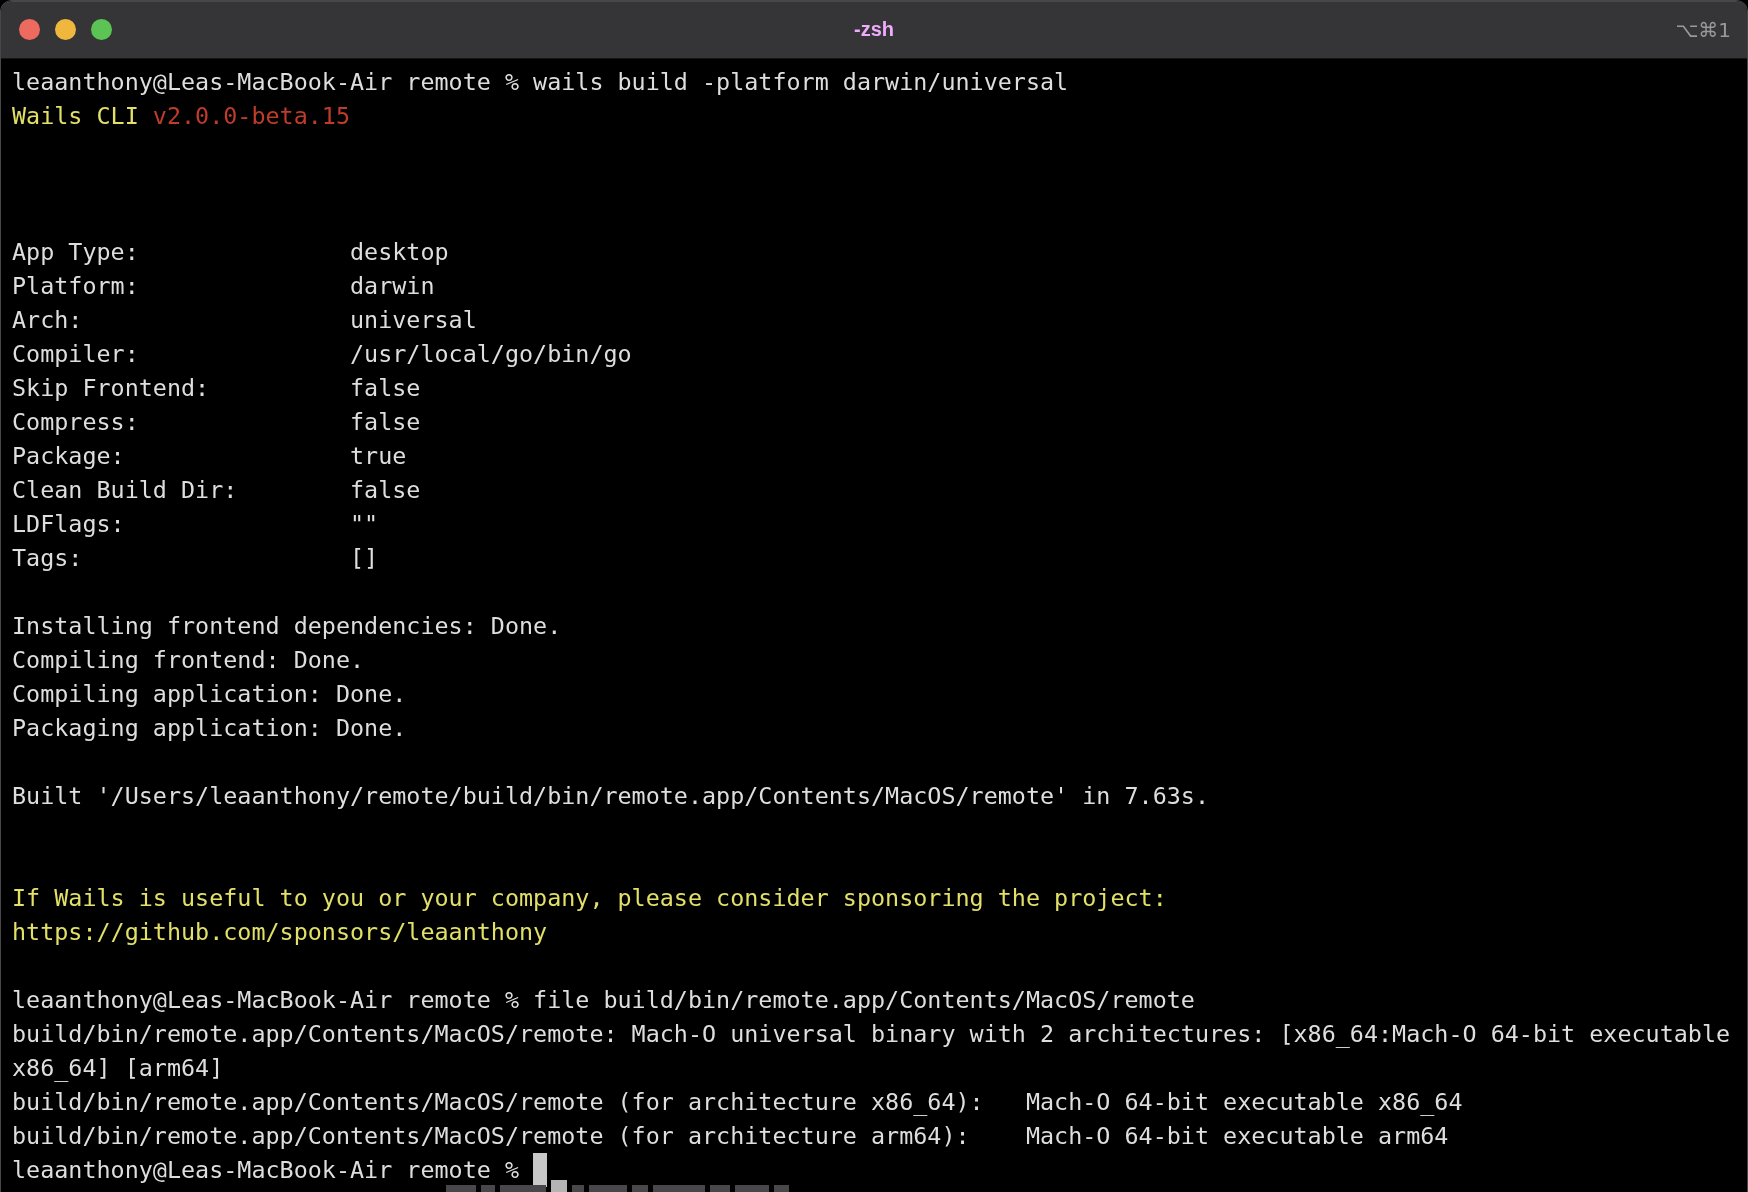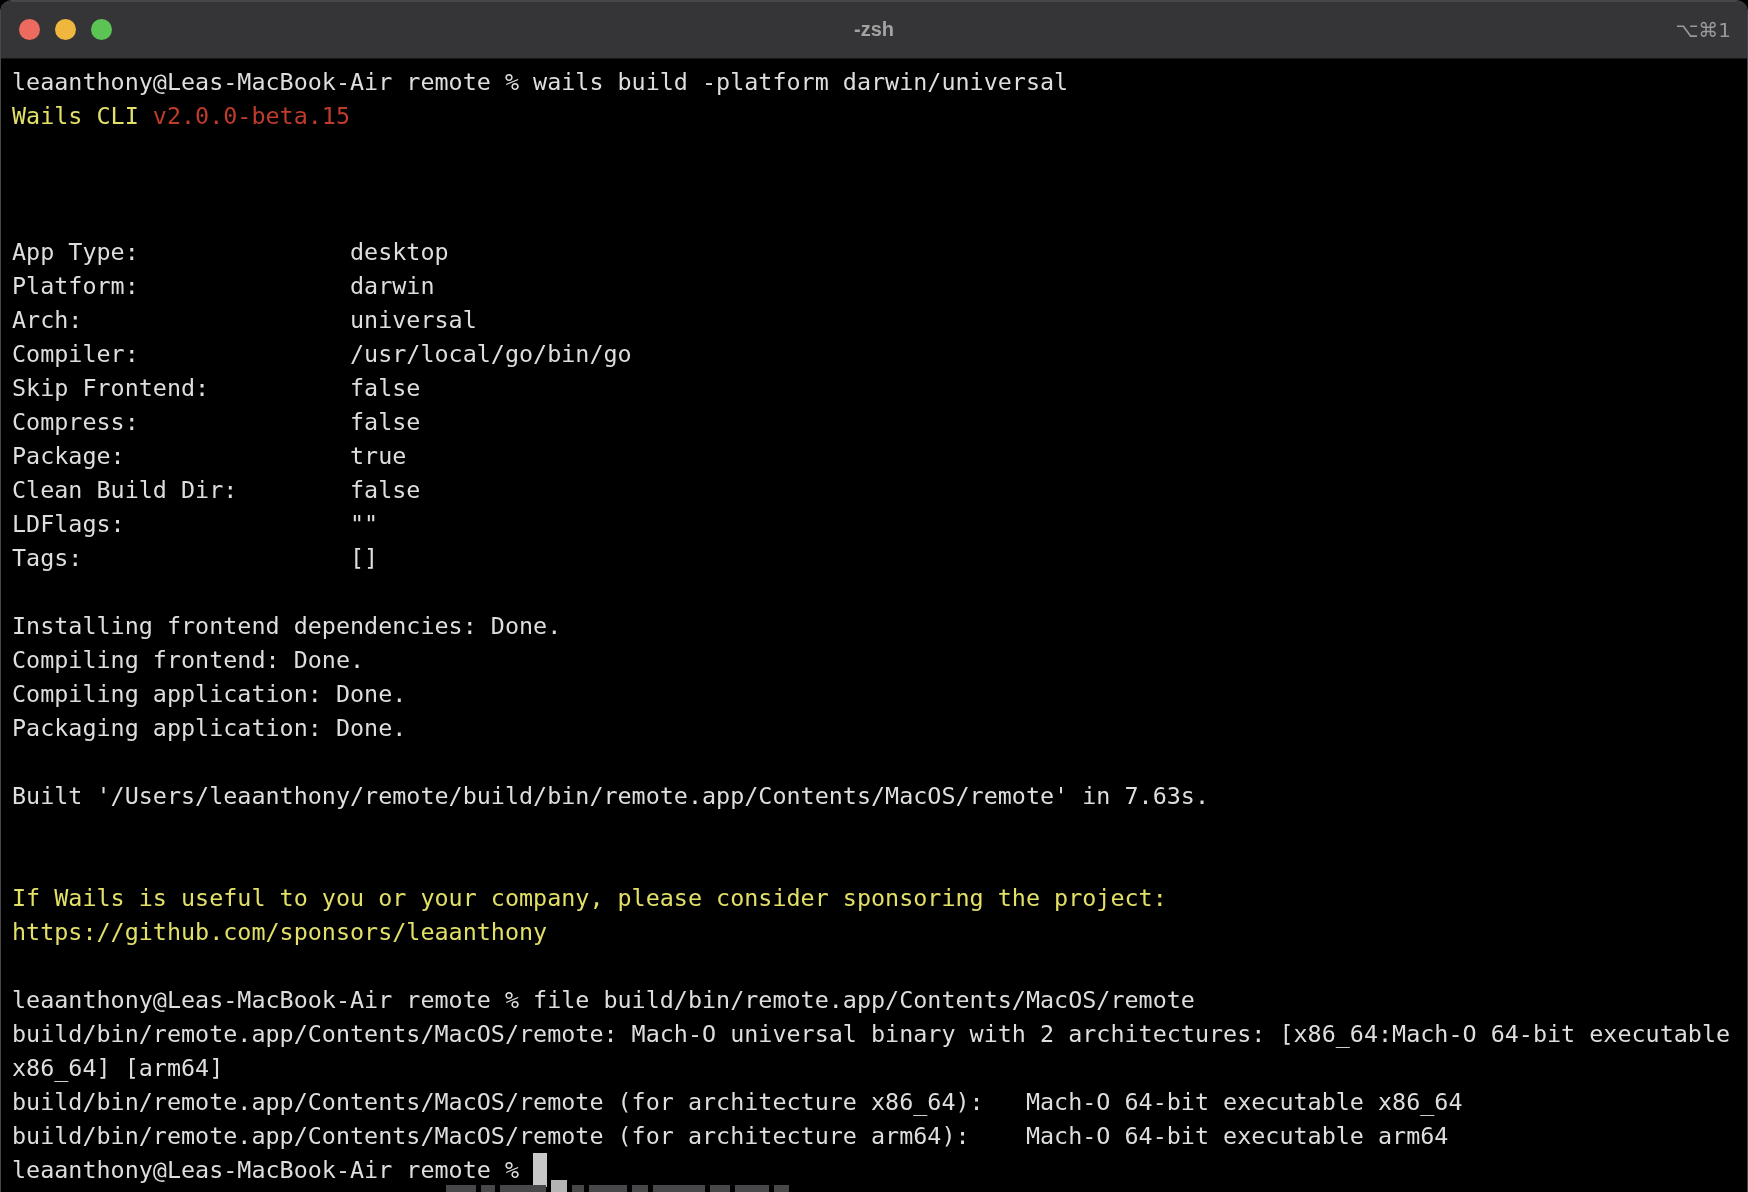--- a/index.html
+++ b/index.html
@@ -22,21 +22,21 @@
     border-radius:11px 11px 0 0;
     box-shadow:inset 0 1px 0 rgba(255,255,255,0.09);
     border-bottom:1px solid #161617;
     box-sizing:border-box;
   }
   .lights{display:flex;gap:15px;margin-left:18px;}
   .light{width:21px;height:21px;border-radius:50%;}
   .titlebar-title{
     position:absolute;left:0;right:0;text-align:center;
     font-family:"Liberation Sans",sans-serif;font-weight:bold;font-size:20px;
-    color:#a3a3a3;pointer-events:none;
+    color:#f0abfc;pointer-events:none;
   }
   .titlebar-shortcut{
     margin-left:auto;margin-right:16px;
     font-family:"DejaVu Sans",sans-serif;font-size:20px;
     color:#98989d;
   }
   .terminal{
     padding:6px 11px 0 11px;
     font-family:"DejaVu Sans Mono",monospace;
     font-size:23.4px;

